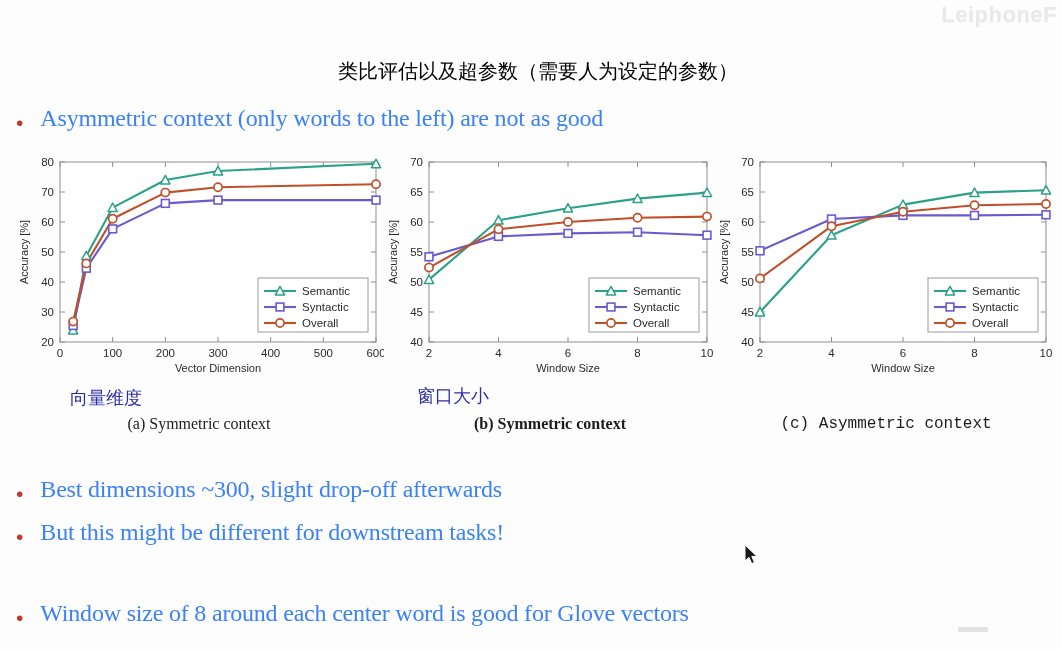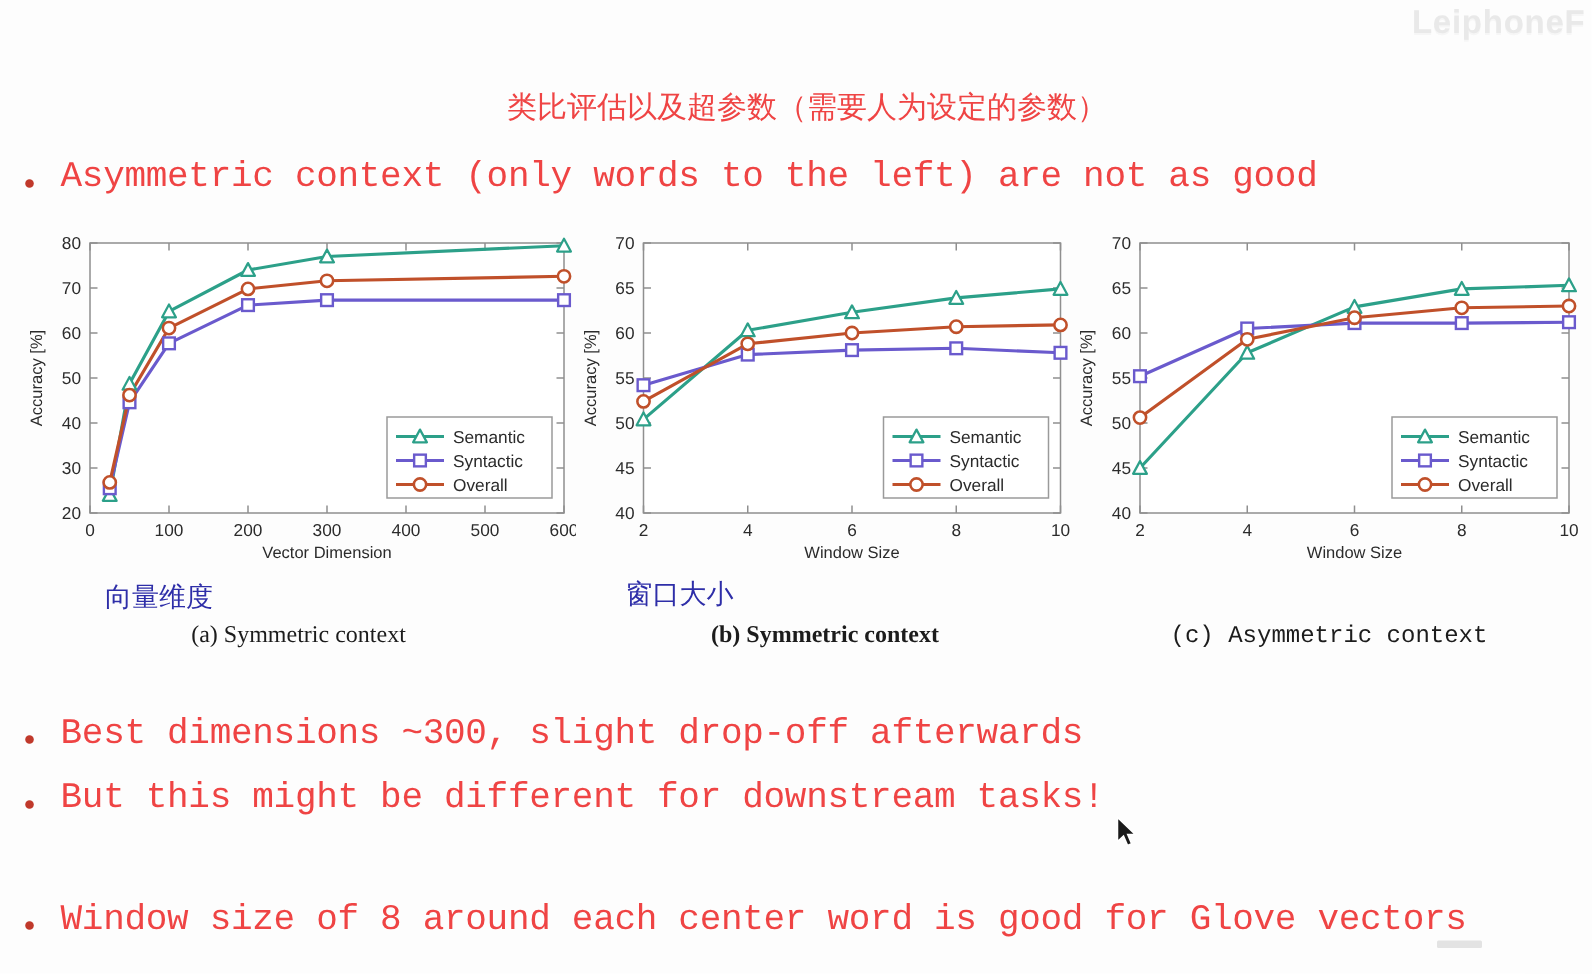--- a/index.html
+++ b/index.html
@@ -26,34 +26,34 @@
   .title{
     position:absolute;left:22px;top:8px;
     font-size:40px;font-weight:bold;
     color:#4a7ebb;
     letter-spacing:-0.6px;
     font-family:"Liberation Sans", sans-serif;
     white-space:nowrap;
   }
   .subtitle-cn{
     position:absolute;left:338px;top:58px;
-    font-size:20px;color:#ef4444;
+    font-size:20px;color:#000000;
     font-family:"DejaVu Sans", sans-serif;
     white-space:nowrap;
   }
 
   
   .bullet{position:absolute;display:flex;align-items:flex-start;}
   .bullet .dot{
     color:#c0392b;font-size:21px;line-height:1;
     margin-right:17px;margin-top:7px;flex:none;
   }
   .bullet .txt{
-    font-size:24px;color:#ef4444;
-    font-family:Liberation Mono, monospace;
+    font-size:24px;color:#3b82f6;
+    font-family:Liberation Serif, serif;
     white-space:nowrap;letter-spacing:-0.2px;
   }
   #b1{left:16px;top:105px;}
   #b2{left:16px;top:476px;}
   #b3{left:16px;top:519px;}
   #b4{left:16px;top:600px;}
 
   
   .figs{position:absolute;left:0;top:152px;width:1061px;height:320px;}
   .fig{position:absolute;top:0;}

